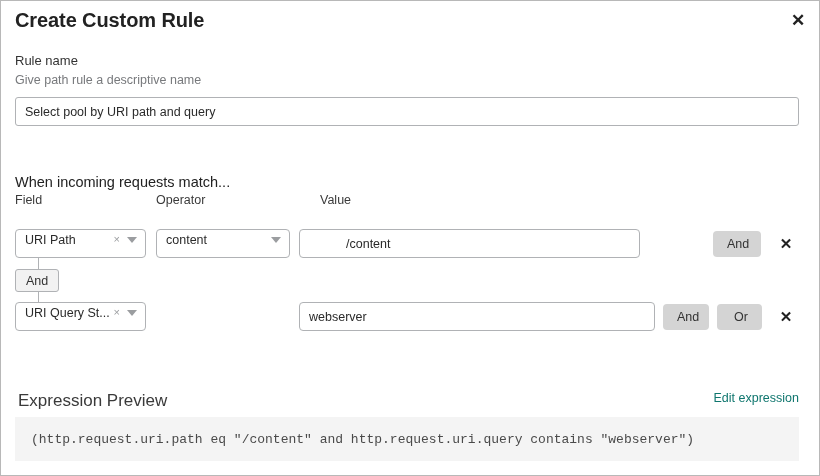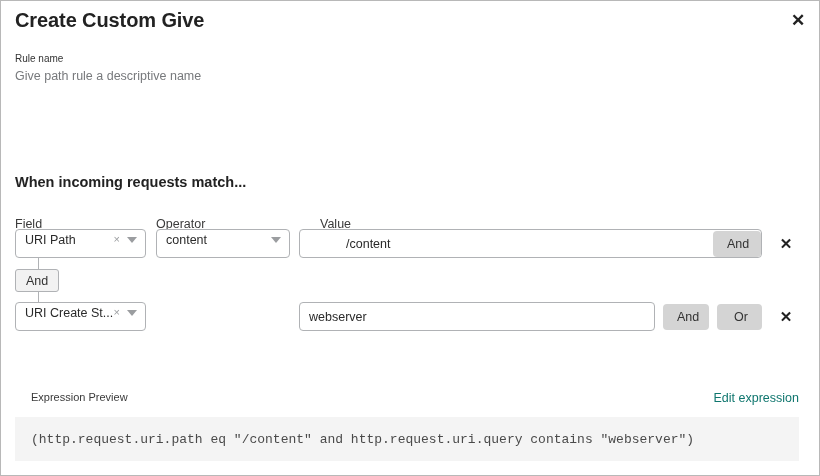--- a/index.html
+++ b/index.html
@@ -39,21 +39,21 @@
   .title {
     position: absolute;
     left: 14px;
     top: 8px;
     font-size: 20px;
     font-weight: bold;
     color: #222222;
     letter-spacing: -0.1px;
   }
   .section-label {
-    font-size: 10px;
+    font-size: 13px;
     color: #333333;
   }
   .sub-label {
     font-size: 12.5px;
     color: #77797c;
   }
   .rulename-block {
     position: absolute;
     left: 14px;
     top: 52px;
@@ -73,26 +73,26 @@
     font-family: "Liberation Sans", sans-serif;
     font-size: 12.5px;
     color: #2a2a2a;
     outline: none;
   }
   .match-heading {
     position: absolute;
     left: 14px;
     top: 173px;
     font-size: 14.5px;
-    font-weight: bold;
+    font-weight: normal;
     color: #222222;
   }
   .col-headers {
     position: absolute;
-    top: 216px;
+    top: 192px;
     left: 0;
     width: 100%;
     height: 16px;
     text-decoration: underline;
   }
   .col-headers span {
     position: absolute;
     font-size: 12.5px;
     color: #3a3a3a;
   }
@@ -152,21 +152,21 @@
     height: 29px;
     border: 1px solid #b0b2b5;
     border-radius: 4px;
     background: #ffffff;
     padding: 0 9px;
     font-family: "Liberation Sans", sans-serif;
     font-size: 12.5px;
     color: #2a2a2a;
     outline: none;
   }
-  #value1 { left: 298px; width: 463px; padding-left: 46px; }
+  #value1 { left: 298px; width: 341px; padding-left: 46px; }
   #value2 { left: 298px; width: 356px; }
 
   .logic-btn {
     position: absolute;
     box-sizing: border-box;
     height: 26px;
     top: 2px;
     background: #d4d4d4;
     border: none;
     border-radius: 4px;
@@ -231,23 +231,23 @@
 
   .preview-head {
     position: absolute;
     left: 14px;
     top: 390px;
     width: 784px;
     height: 16px;
   }
   .preview-head .preview-title {
     position: absolute;
-    left: 16px;
+    left: 3px;
     top: 0;
-    font-size: 11px;
+    font-size: 17px;
     color: #3a3a3a;
   }
   .preview-head .edit-link {
     position: absolute;
     right: 0;
     top: 0;
     font-size: 12.5px;
     color: #0f766e;
     text-decoration: none;
     cursor: pointer;
@@ -269,27 +269,28 @@
     font-size: 13px;
     color: #4a4a4a;
     white-space: pre;
   }
 </style>
 </head>
 <body>
 
 <div id="dialog">
 
-  <div class="title">Create Custom Give</div>
+  <div class="title">Create Custom Rule</div>
 
   <div class="close-btn">✕</div>
 
   <div class="rulename-block">
     <span class="section-label">Rule name</span>
     <span class="sub-label">Give path rule a descriptive name</span>
+    <input class="text-input" type="text" value="Select pool by URI path and query" style="">
   </div>
 
   <div class="match-heading">When incoming requests match...</div>
 
   <div class="col-headers">
     <span class="ch-field">Field</span>
     <span class="ch-operator">Operator</span>
     <span class="ch-value">Value</span>
   </div>
 
@@ -309,21 +310,21 @@
   </div>
 
   <div class="connector">
     <div class="vline top"></div>
     <div class="connector-badge">And</div>
     <div class="vline bot"></div>
   </div>
 
   <div class="cond-row" id="row2">
     <div class="select-box field-select">
-      <span class="sel-text">URI Create St...</span>
+      <span class="sel-text">URI Query St...</span>
       <span class="clear-x">×</span>
       <span class="caret"></span>
     </div>
     <input class="value-input" id="value2" type="text" value="webserver" style="">
     <button class="logic-btn" id="row2-and">And</button>
     <button class="logic-btn" id="row2-or">Or</button>
     <div class="row-delete" id="row2-del">✕</div>
   </div>
 
   <div class="preview-head">

